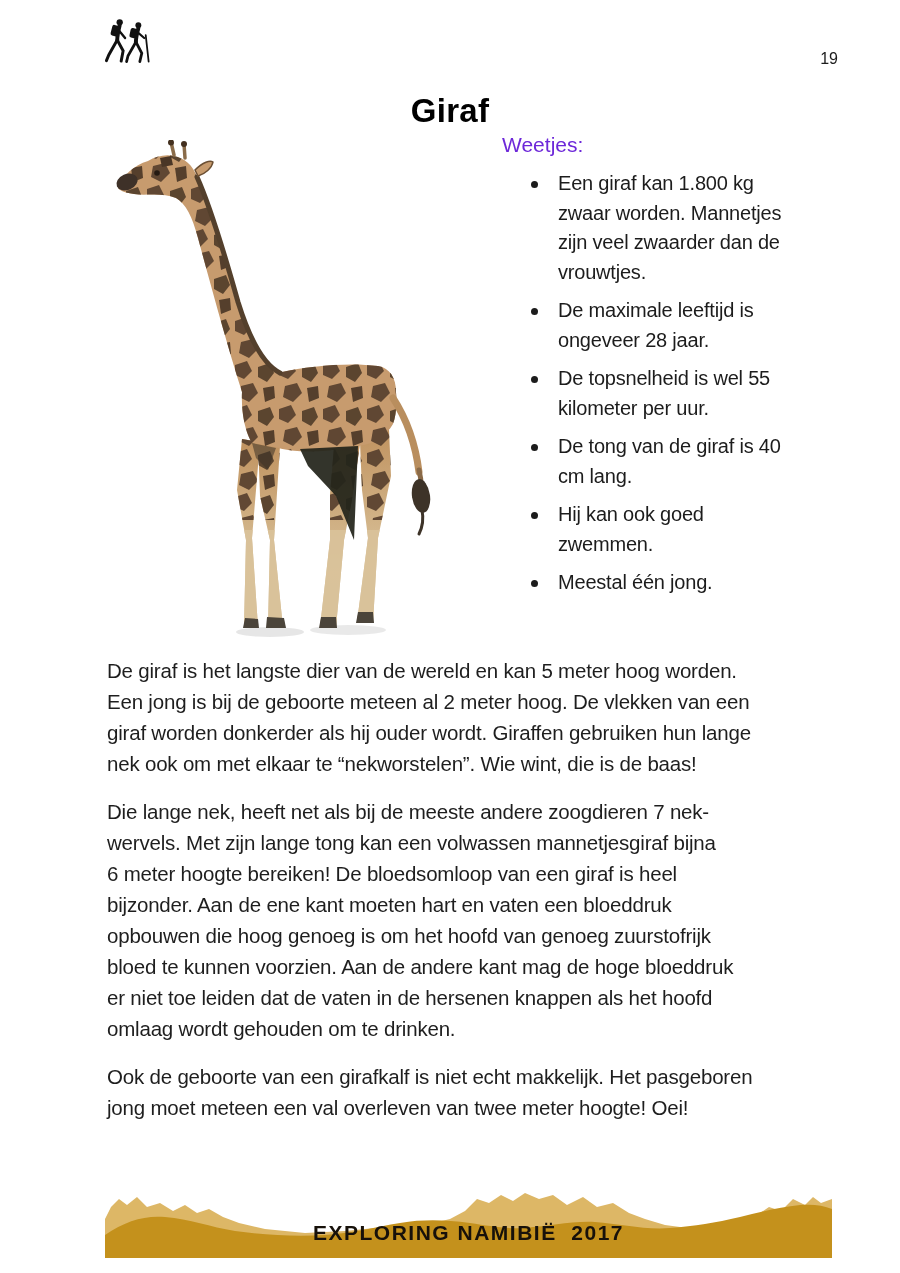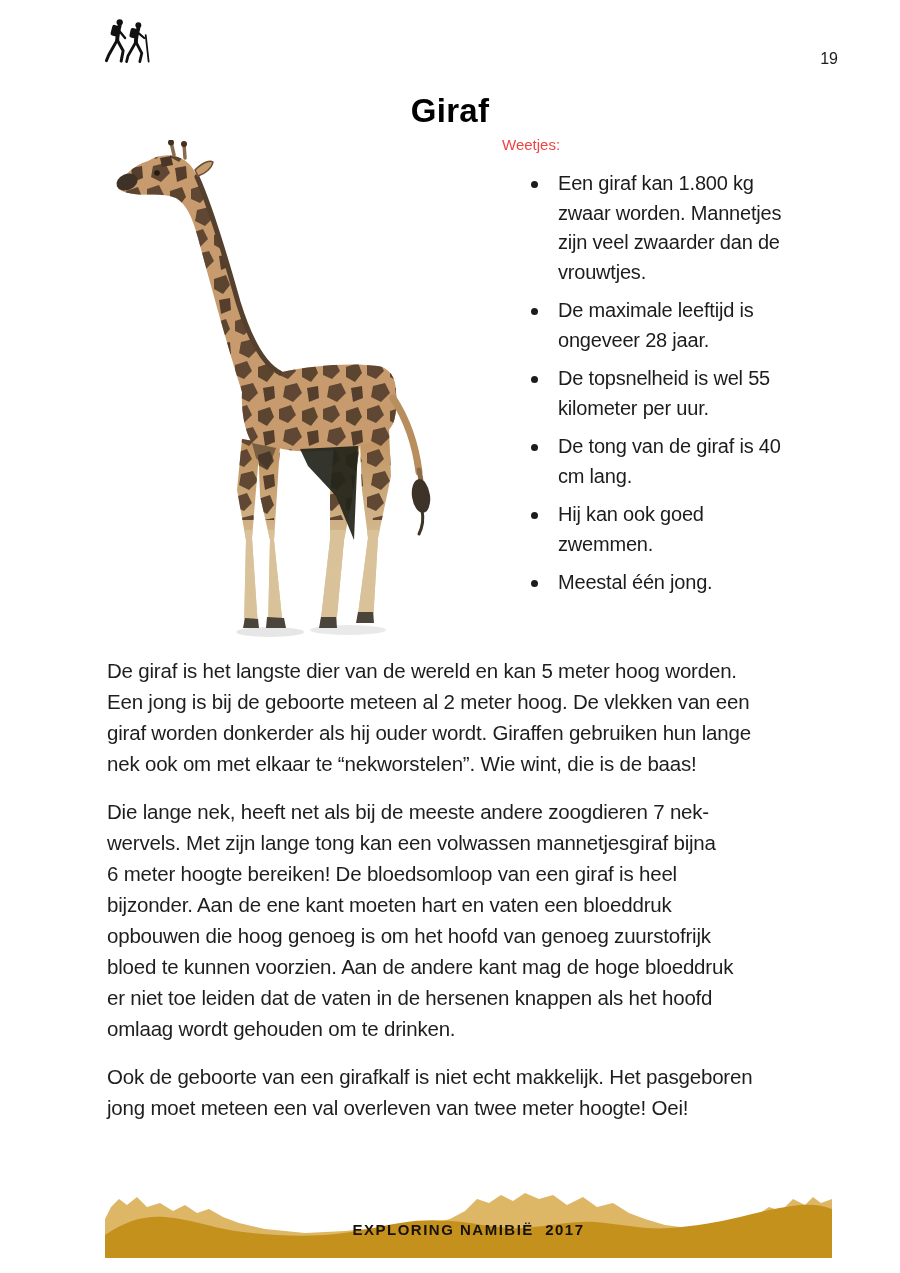--- a/index.html
+++ b/index.html
@@ -19,40 +19,40 @@
   }
   .title{
     position:absolute;left:0;top:70px;width:900px;
     text-align:center;font-size:33px;font-weight:700;
     letter-spacing:.3px;color:#000000;
   }
   
   .giraffe{position:absolute;left:100px;top:140px;width:360px;height:505px;}
   
   .facts{position:absolute;left:502px;top:130px;width:358px;}
-  .facts-heading{font-size:15px;line-height:30px;color:#ef4444;}
+  .facts-heading{font-size:21px;line-height:30px;color:#6d28d9;}
   .facts ul{margin:2px 0 0 0;padding:0 0 0 56px;list-style:none;}
   .fact{position:relative;font-size:20px;line-height:29.5px;letter-spacing:-.2px;margin-top:9px;}
   .fact .dot{
     position:absolute;left:-27px;top:12px;width:7px;height:7px;
     border-radius:50%;background:#1c1c1c;
   }
   .fact-text{white-space:pre-line;}
   
   .body-text{position:absolute;left:107px;top:655px;width:780px;}
   .para{
     margin:0 0 17px 0;font-size:20.5px;line-height:31px;
     letter-spacing:-.2px;color:#1e1e1e;white-space:pre-line;
   }
   
   .footer{position:absolute;left:105px;top:1185px;width:727px;height:73px;}
   .footer svg{position:absolute;left:0;top:0;width:727px;height:73px;}
   .footer-title{
     position:absolute;left:0;top:36px;width:727px;text-align:center;
-    font-size:15px;font-weight:800;letter-spacing:1.5px;
+    font-size:21px;font-weight:800;letter-spacing:1.5px;
     color:#17110a;white-space:pre;
   }
 </style>
 </head>
 <body>
 
 <div class="page">
 
   <svg class="logo" viewBox="0 0 55 48" aria-hidden="true">
     <g fill="#111" stroke="#111" stroke-linecap="round">

